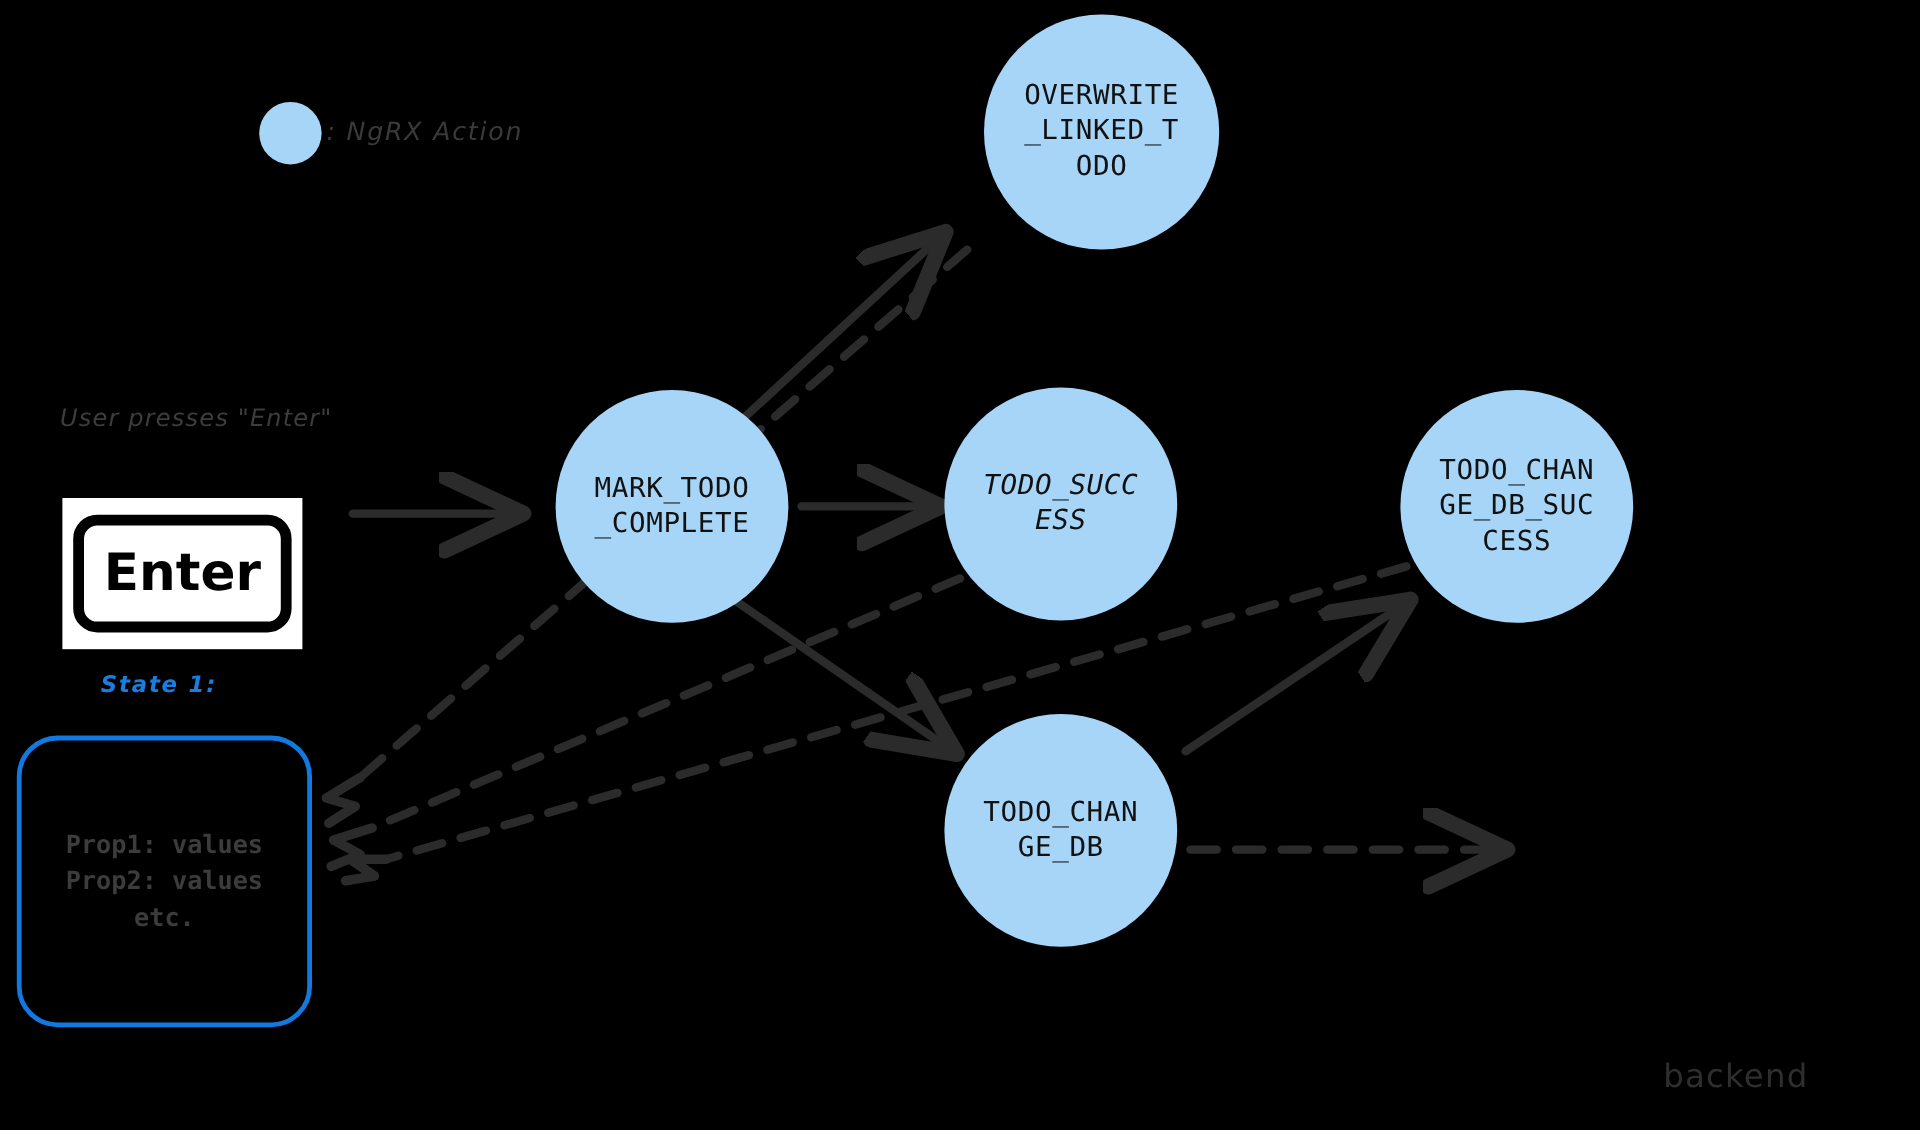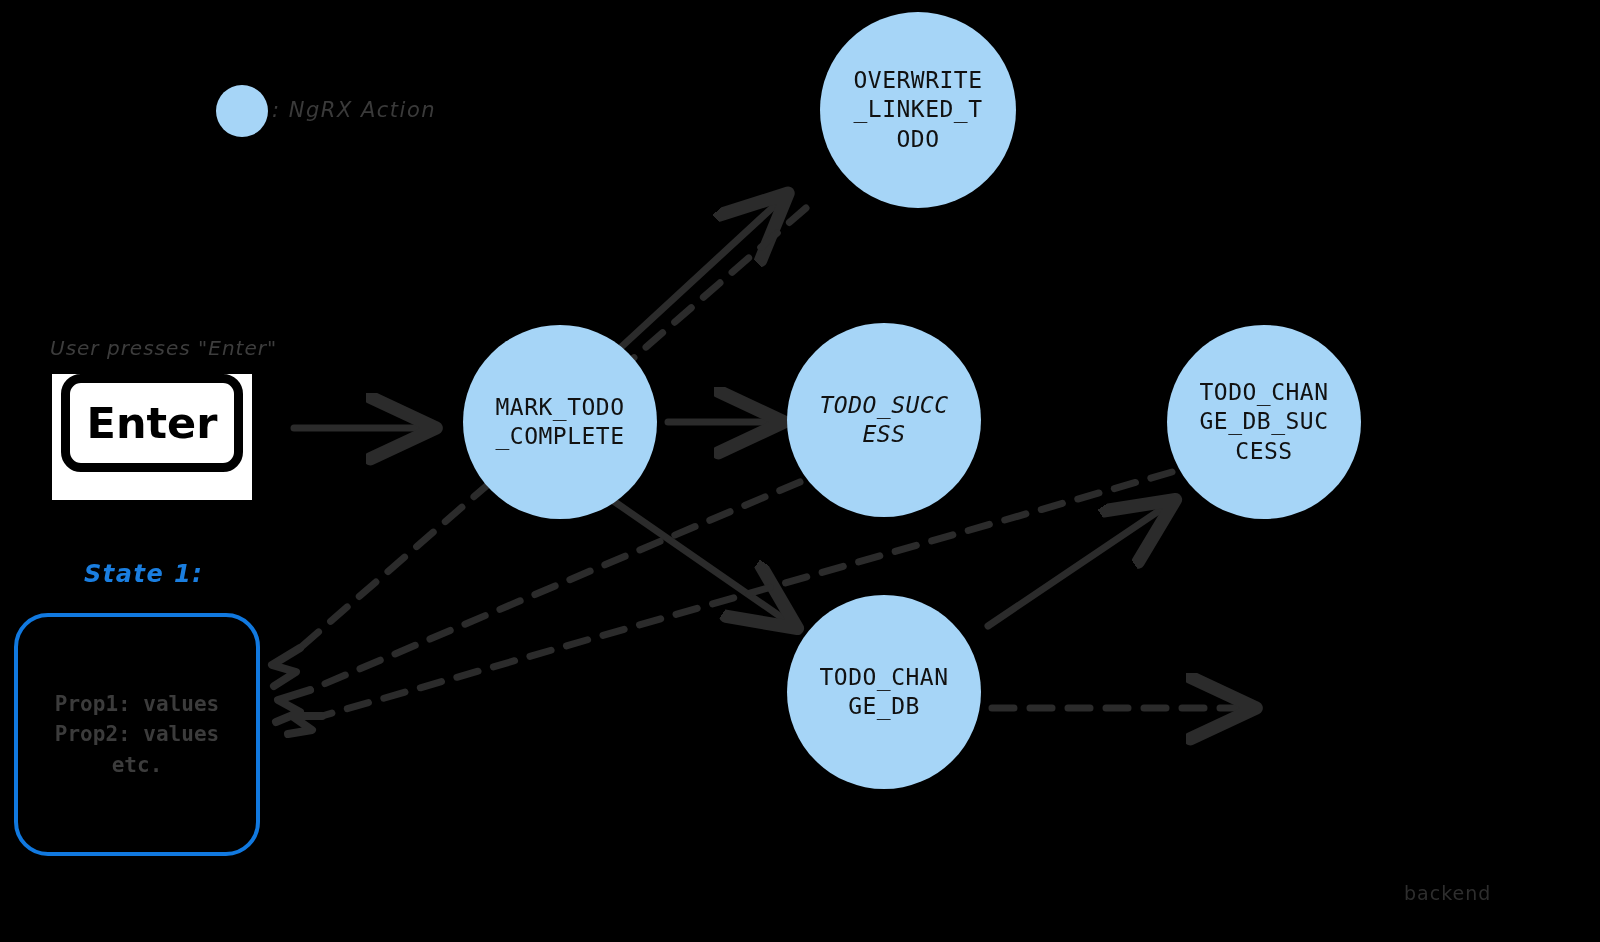--- a/index.html
+++ b/index.html
@@ -52,42 +52,42 @@
     font-size:20px;
     font-style:italic;
     letter-spacing:1px;
     white-space:nowrap;
     z-index:3;
   }
   .enter-plate{
     position:absolute;
     background:#ffffff;
     z-index:3;
-    display:flex;align-items:flex-start;justify-content:center;
+    display:flex;align-items:center;justify-content:center;margin-top:41px;
   }
   .enter-key{
     width:182px;height:98px;
     box-sizing:border-box;
     background:#ffffff;
     border:9px solid #000000;
     border-radius:20px;
     display:flex;align-items:center;justify-content:center;
     color:#000000;
     font-family:"DejaVu Sans","Liberation Sans",sans-serif;
     font-weight:bold;
     font-size:43px;
     letter-spacing:0px;
   }
 
   
   .state-title{
     position:absolute;
     color:#1a7ee0;
     font-family:"DejaVu Sans","Liberation Sans",sans-serif;
-    font-size:24px;
+    font-size:19px;
     font-style:italic;
     font-weight:bold;
     letter-spacing:1.5px;
     white-space:nowrap;
     z-index:3;
   }
   .state-box{
     position:absolute;
     box-sizing:border-box;
     background:#000000;
@@ -104,25 +104,24 @@
     text-align:center;
     white-space:pre;
     font-weight:bold;
   }
 
   
   .backend-label{
     position:absolute;
     color:#2e2e2e;
     font-family:"DejaVu Sans","Liberation Sans",sans-serif;
-    font-size:19px;
+    font-size:27px;
     letter-spacing:1px;
     white-space:nowrap;
     z-index:3;
-    margin-left:18px;
   }
 </style>
 </head>
 <body>
 
 <div id="stage">
 
   <svg id="edges" viewBox="0 0 1600 942">
     <defs>
       <marker id="ah" markerWidth="14" markerHeight="14" refX="9.4" refY="5" orient="auto">

